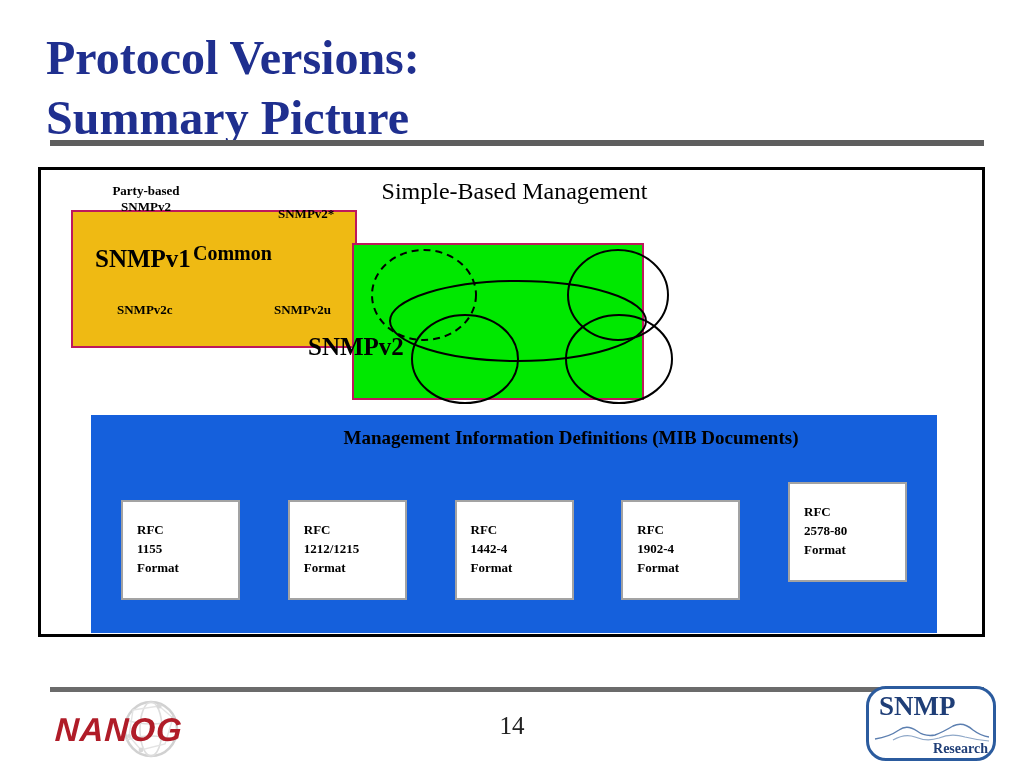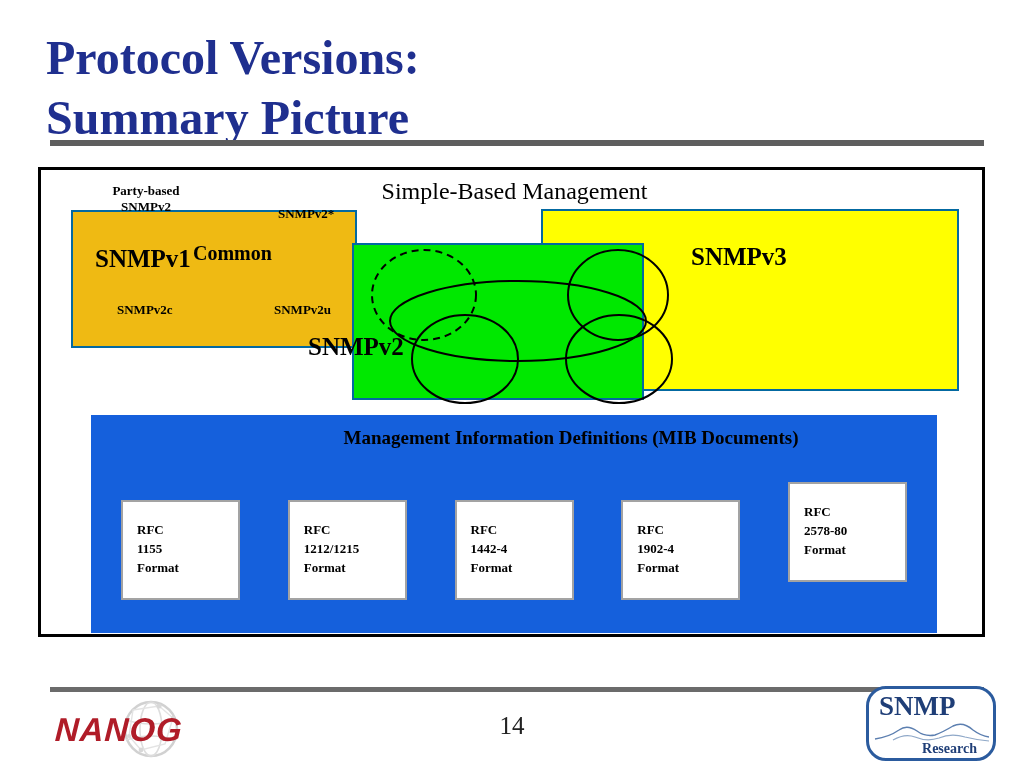--- a/index.html
+++ b/index.html
@@ -60,21 +60,21 @@
     text-align: center;
     font-size: 24px;
     color: #000000;
     font-family: "Liberation Serif", "DejaVu Serif", serif;
   }
 
   
   .proto-box {
     position: absolute;
     box-sizing: border-box;
-    border: 2px solid #0369a1;
+    border: 2px solid #be185d;
   }
 
   #snmpv1-box {
     left: 30px;
     top: 40px;
     width: 286px;
     height: 138px;
     background: #EFBA13;
   }
   #snmpv1-label {
@@ -270,21 +270,21 @@
     position: absolute;
     left: 10px;
     top: 2px;
     font-size: 27px;
     font-weight: bold;
     color: #1F3E77;
     letter-spacing: 0px;
   }
   #snmp-logo-research {
     position: absolute;
-    right: 16px;
+    right: 5px;
     bottom: 1px;
     font-size: 14px;
     font-weight: bold;
     color: #1F3E77;
   }
   #snmp-logo-mountains {
     position: absolute;
     left: 4px;
     top: 30px;
     width: 118px;
@@ -299,23 +299,20 @@
 <div id="title-rule"></div>
 
 <div id="diagram-frame">
 
   <div id="simple-based-management-label">Simple-Based Management</div>
 
   <div class="proto-box" id="snmpv1-box">
     <div id="snmpv1-label">SNMPv1</div>
   </div>
 
-  <div class="proto-box" id="snmpv3-box">
-    <div id="snmpv3-label">SNMPv3</div>
-  </div>
 
   <div class="proto-box" id="snmpv2-box">
     <div id="snmpv2-label">SNMPv2</div>
   </div>
 
   <svg id="venn-svg" viewBox="0 0 292 157">
     <ellipse class="dashed" cx="72" cy="52" rx="52" ry="45"></ellipse>
     <ellipse cx="166" cy="78" rx="128" ry="40"></ellipse>
     <ellipse cx="266" cy="52" rx="50" ry="45"></ellipse>
     <ellipse cx="113" cy="116" rx="53" ry="44"></ellipse>

